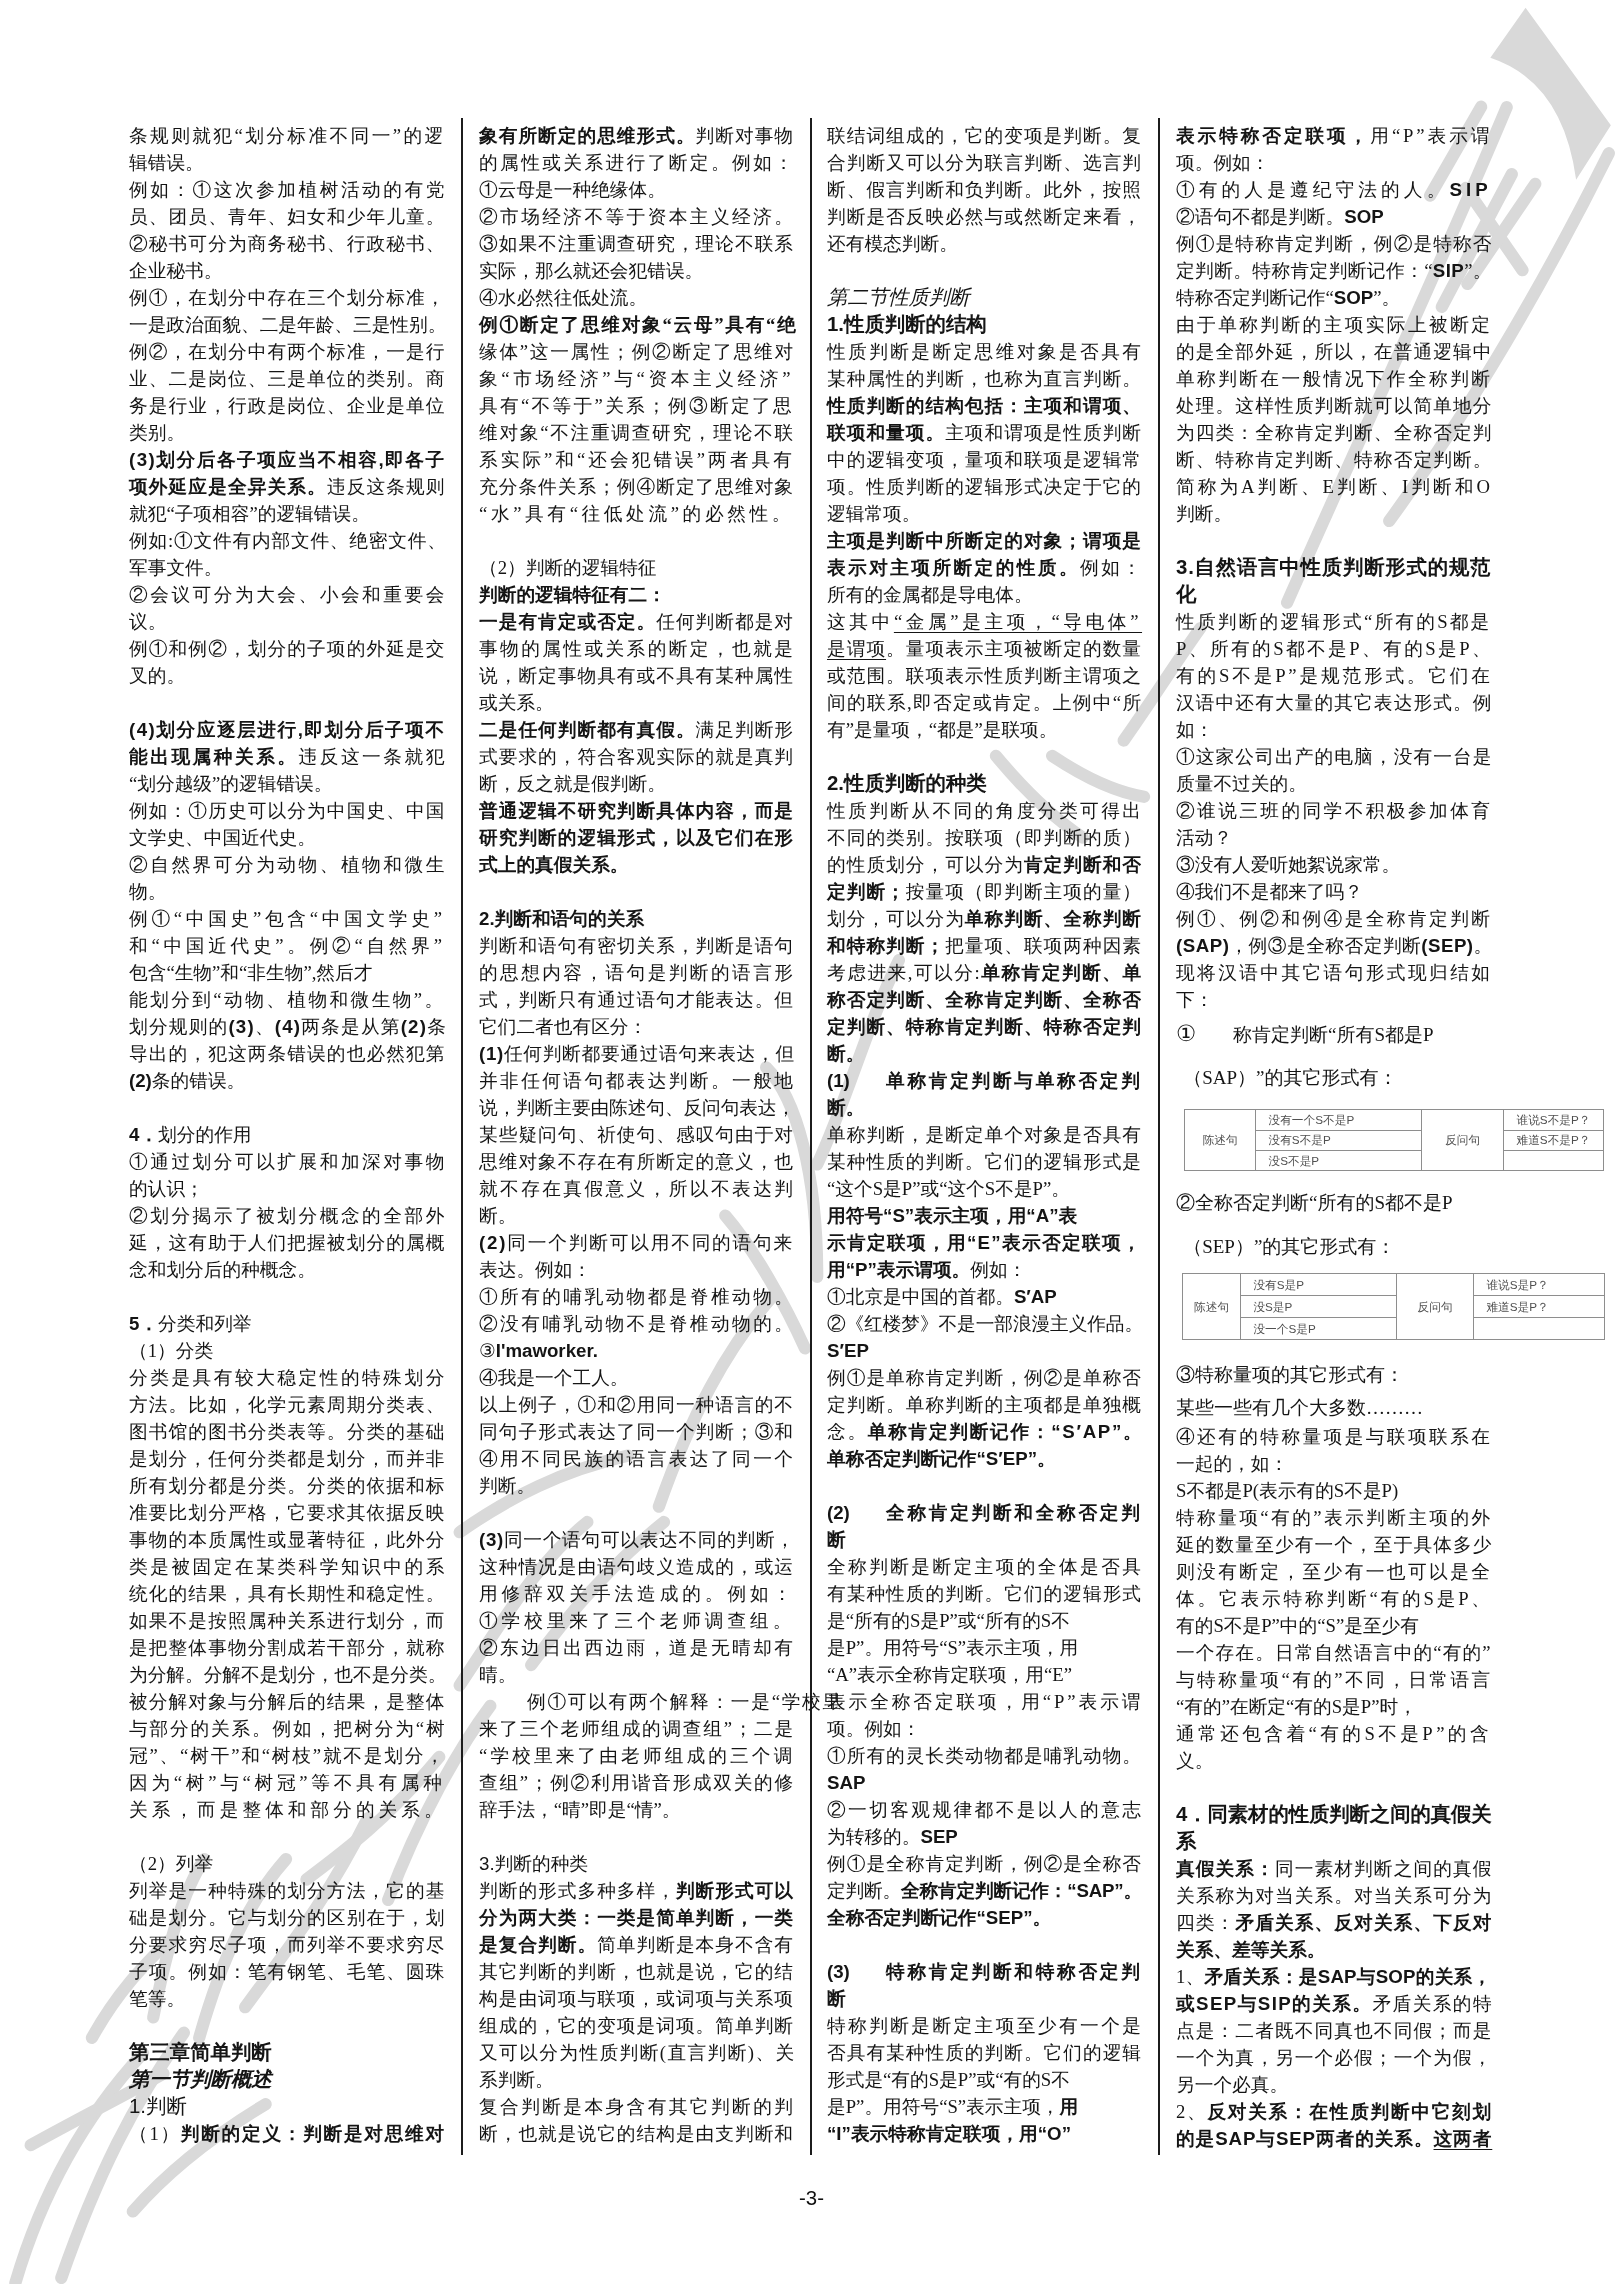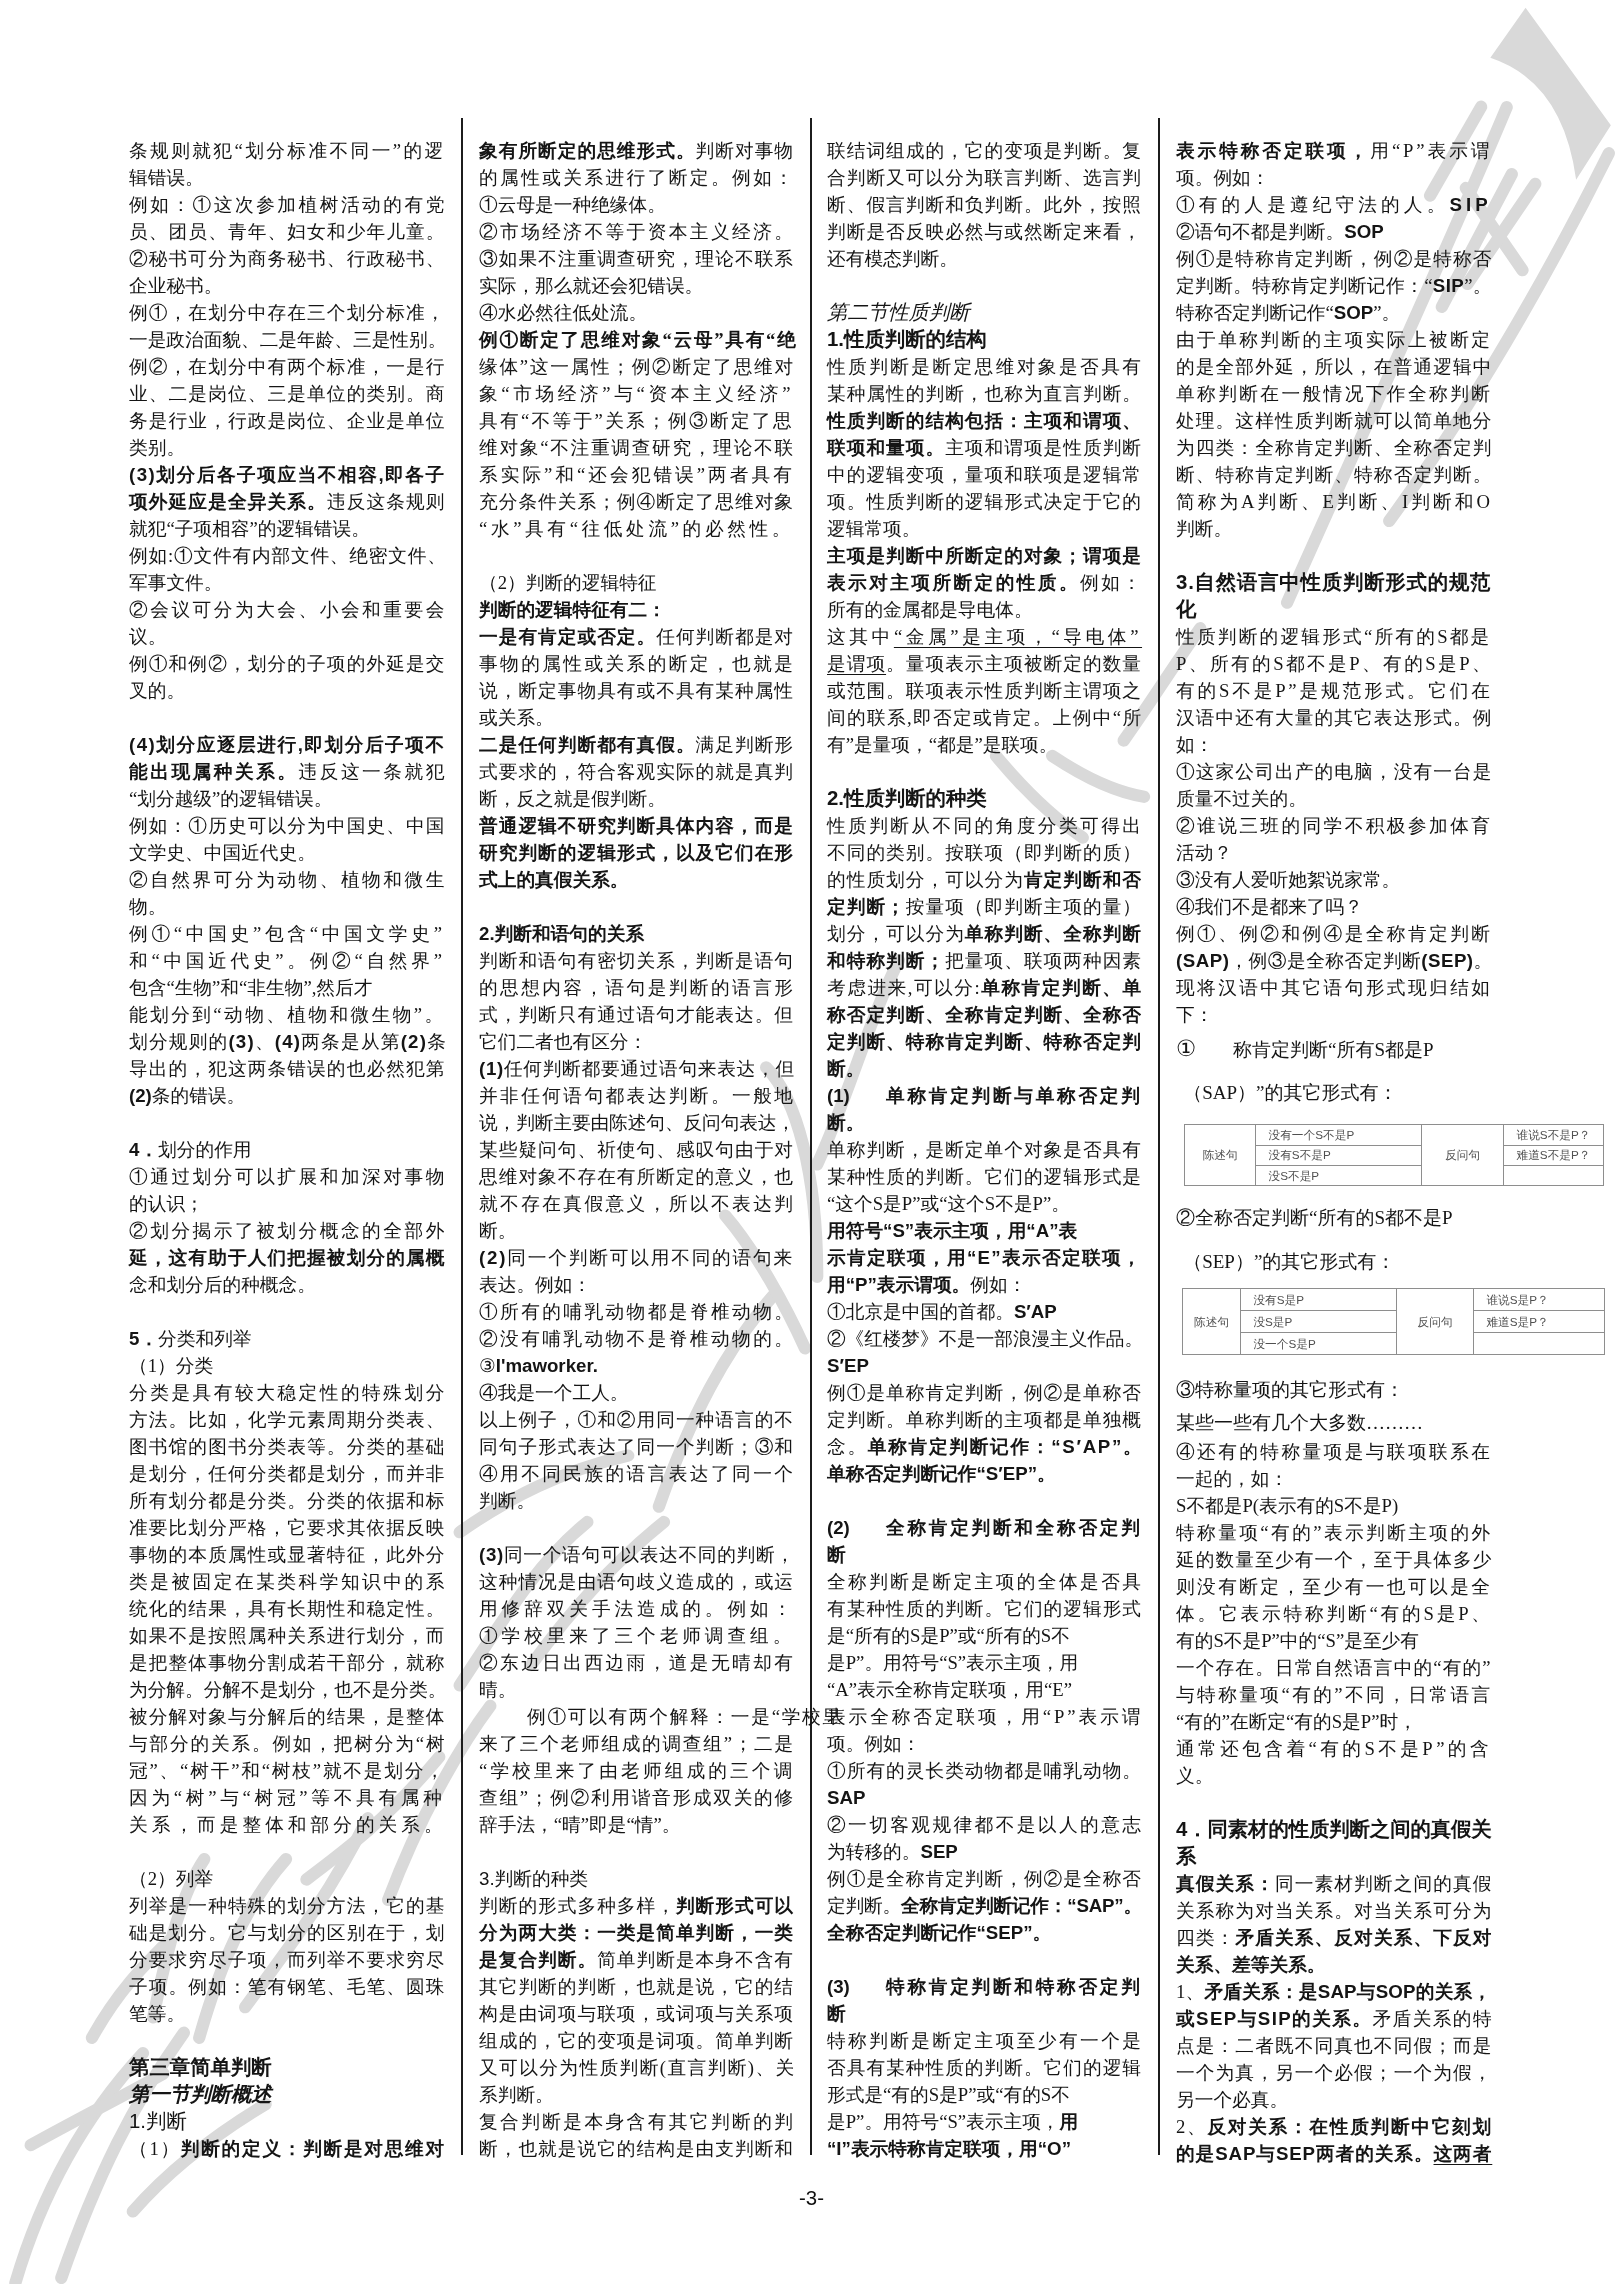--- a/index.html
+++ b/index.html
@@ -2,21 +2,21 @@
 <html style="font-size:8.2px"><head>
 <meta charset="utf-8">
 <style>
   html,body{margin:0;padding:0;background:#ffffff;}
   body{width:1616px;height:2284px;position:relative;overflow:hidden;
        font-family:"Liberation Serif","DejaVu Serif",serif;color:#151515;}
   .wm{position:absolute;left:0;top:0;z-index:0;pointer-events:none;}
   .wm path.s{fill:none;stroke:#d9d9d9;stroke-width:24;stroke-linecap:round;}
   .wm path.f{fill:#d9d9d9;stroke:none;}
   .rule{position:absolute;top:118px;height:2037px;width:1.5px;background:#1c1c1c;z-index:1;}
-  .col{position:absolute;top:137px;z-index:2;}
+  .col{position:absolute;top:122px;z-index:2;}
   .c1{left:129px;width:317px;}
   .c2{left:479px;width:316px;}
   .c3{left:827px;width:316px;}
   .c4{left:1176px;width:316px;}
   .ln{height:27px;line-height:27px;font-size:18.7px;white-space:nowrap;}
   .lt{display:inline-block;white-space:nowrap;}
   .f-b{font-family:"Liberation Sans","DejaVu Sans",sans-serif;font-weight:700;}
   .f-s{font-family:"Liberation Sans","DejaVu Sans",sans-serif;}
   .f-i{font-style:italic;}
   .f-h{font-size:20.4px;}
@@ -114,21 +114,21 @@
     <div class="ln"><span class="lt"><span class="sg">包含“生物”和“非生物”,然后才</span></span></div>
     <div class="ln"><span class="lt"><span class="sg" style="letter-spacing: 2.4px;">能划分到“动物、植物和微生物”。</span></span></div>
     <div class="ln"><span class="lt"><span class="sg" style="letter-spacing: 1.2px;">划分规则的</span><span class="sg f-b" style="letter-spacing: 1.2px;">(3)</span><span class="sg" style="letter-spacing: 1.2px;">、</span><span class="sg f-b" style="letter-spacing: 1.2px;">(4)</span><span class="sg" style="letter-spacing: 1.2px;">两条是从第</span><span class="sg f-b" style="letter-spacing: 1.2px;">(2)</span><span class="sg" style="letter-spacing: 1.2px;">条</span></span></div>
     <div class="ln"><span class="lt"><span class="sg" style="letter-spacing: 1.1px;">导出的，犯这两条错误的也必然犯第</span></span></div>
     <div class="ln"><span class="lt"><span class="sg f-b">(2)</span><span class="sg">条的错误。</span></span></div>
     <div class="ln"><span class="lt"></span></div>
     <div class="ln"><span class="lt"><span class="sg f-b">4．</span><span class="sg">划分的作用</span></span></div>
     <div class="ln"><span class="lt"><span class="sg" style="letter-spacing: 2.5px;">①通过划分可以扩展和加深对事物</span></span></div>
     <div class="ln"><span class="lt"><span class="sg">的认识；</span></span></div>
     <div class="ln"><span class="lt"><span class="sg" style="letter-spacing: 2.5px;">②划分揭示了被划分概念的全部外</span></span></div>
-    <div class="ln"><span class="lt"><span class="sg" style="letter-spacing: 1.1px; font-weight: bold;">延，这有助于人们把握被划分的属概</span></span></div>
+    <div class="ln"><span class="lt"><span class="sg" style="letter-spacing: 1.1px;">延，这有助于人们把握被划分的属概</span></span></div>
     <div class="ln"><span class="lt"><span class="sg">念和划分后的种概念。</span></span></div>
     <div class="ln"><span class="lt"></span></div>
     <div class="ln"><span class="lt"><span class="sg f-b">5．</span><span class="sg">分类和列举</span></span></div>
     <div class="ln"><span class="lt"><span class="sg">（1）分类</span></span></div>
     <div class="ln"><span class="lt"><span class="sg" style="letter-spacing: 2.5px;">分类是具有较大稳定性的特殊划分</span></span></div>
     <div class="ln"><span class="lt"><span class="sg" style="letter-spacing: 1.1px;">方法。比如，化学元素周期分类表、</span></span></div>
     <div class="ln"><span class="lt"><span class="sg" style="letter-spacing: 1.1px;">图书馆的图书分类表等。分类的基础</span></span></div>
     <div class="ln"><span class="lt"><span class="sg" style="letter-spacing: 1.1px;">是划分，任何分类都是划分，而并非</span></span></div>
     <div class="ln"><span class="lt"><span class="sg" style="letter-spacing: 1.1px;">所有划分都是分类。分类的依据和标</span></span></div>
     <div class="ln"><span class="lt"><span class="sg" style="letter-spacing: 1.1px;">准要比划分严格，它要求其依据反映</span></span></div>

